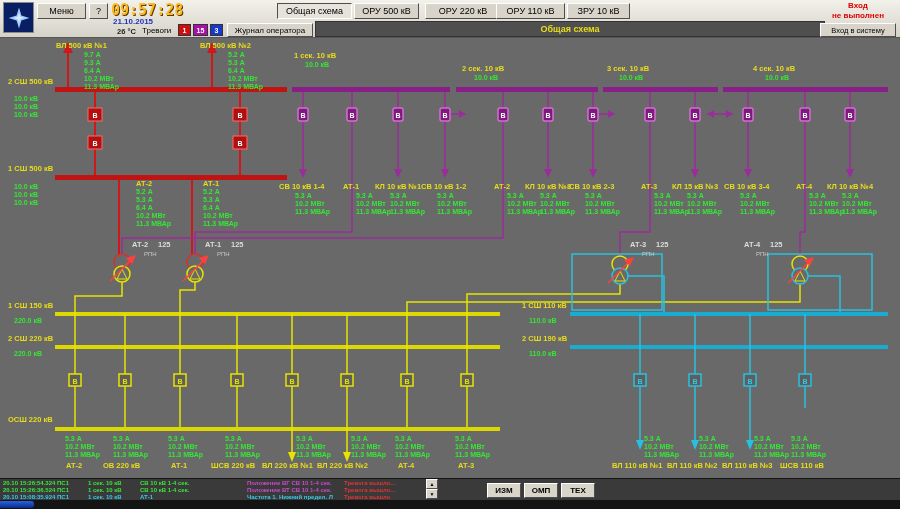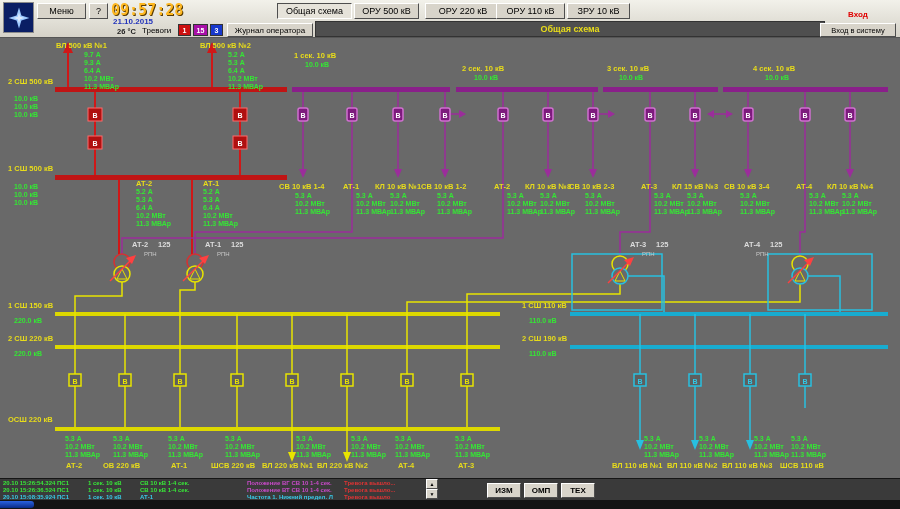--- a/index.html
+++ b/index.html
@@ -18,21 +18,21 @@
   #clock-time { position:absolute; left:111px; top:1px; font:bold 15px "DejaVu Sans Mono",monospace;
                 color:#ffb820; text-shadow:1px 1px 0 #5a3c00; }
   #clock-date { position:absolute; left:113px; top:17px; font:bold 8px "Liberation Sans",sans-serif; color:#2233bb; }
   #clock-temp { position:absolute; left:117px; top:27px; font:bold 7.5px "Liberation Sans",sans-serif; color:#222;text-align:center; }
   #alarm-label { position:absolute; left:142px; top:26px; font:8px "Liberation Sans",sans-serif; color:#000; }
   .acount { position:absolute; top:24px; height:12px; display:flex; align-items:center; justify-content:center;
             color:#fff; font:bold 7px "Liberation Sans",sans-serif; border:1px solid #333; }
   #title-strip { position:absolute; left:315px; top:21px; width:510px; height:16px;
                  background:#4f4f4f; border:1px solid #333; display:flex; align-items:center; justify-content:center; }
   #title-strip span { color:#e8dc1a; font:bold 9px "Liberation Sans",sans-serif; }
-  #login-status { position:absolute; right:4px; top:10px; width:76px; text-align:center;
+  #login-status { position:absolute; right:4px; top:1px; width:76px; text-align:center;
                   color:#e00000; font:bold 8px "Liberation Sans",sans-serif; line-height:10px; }
 
   
   #scheme { position:absolute; top:38px; left:0; width:900px; height:440px; background:#696969; }
   #wires { position:absolute; top:0; left:0; }
   .s { position:absolute; white-space:nowrap; font-weight:bold; line-height:8px; }
   .ly { color:#e8dc1a; font-size:7.5px; }
   .lg { color:#35e635; font-size:7px; }
   .lw { color:#dcdcdc; font-size:7.5px; }
   .lsub { color:#c8c8c8; font-size:6px; font-weight:normal; }

